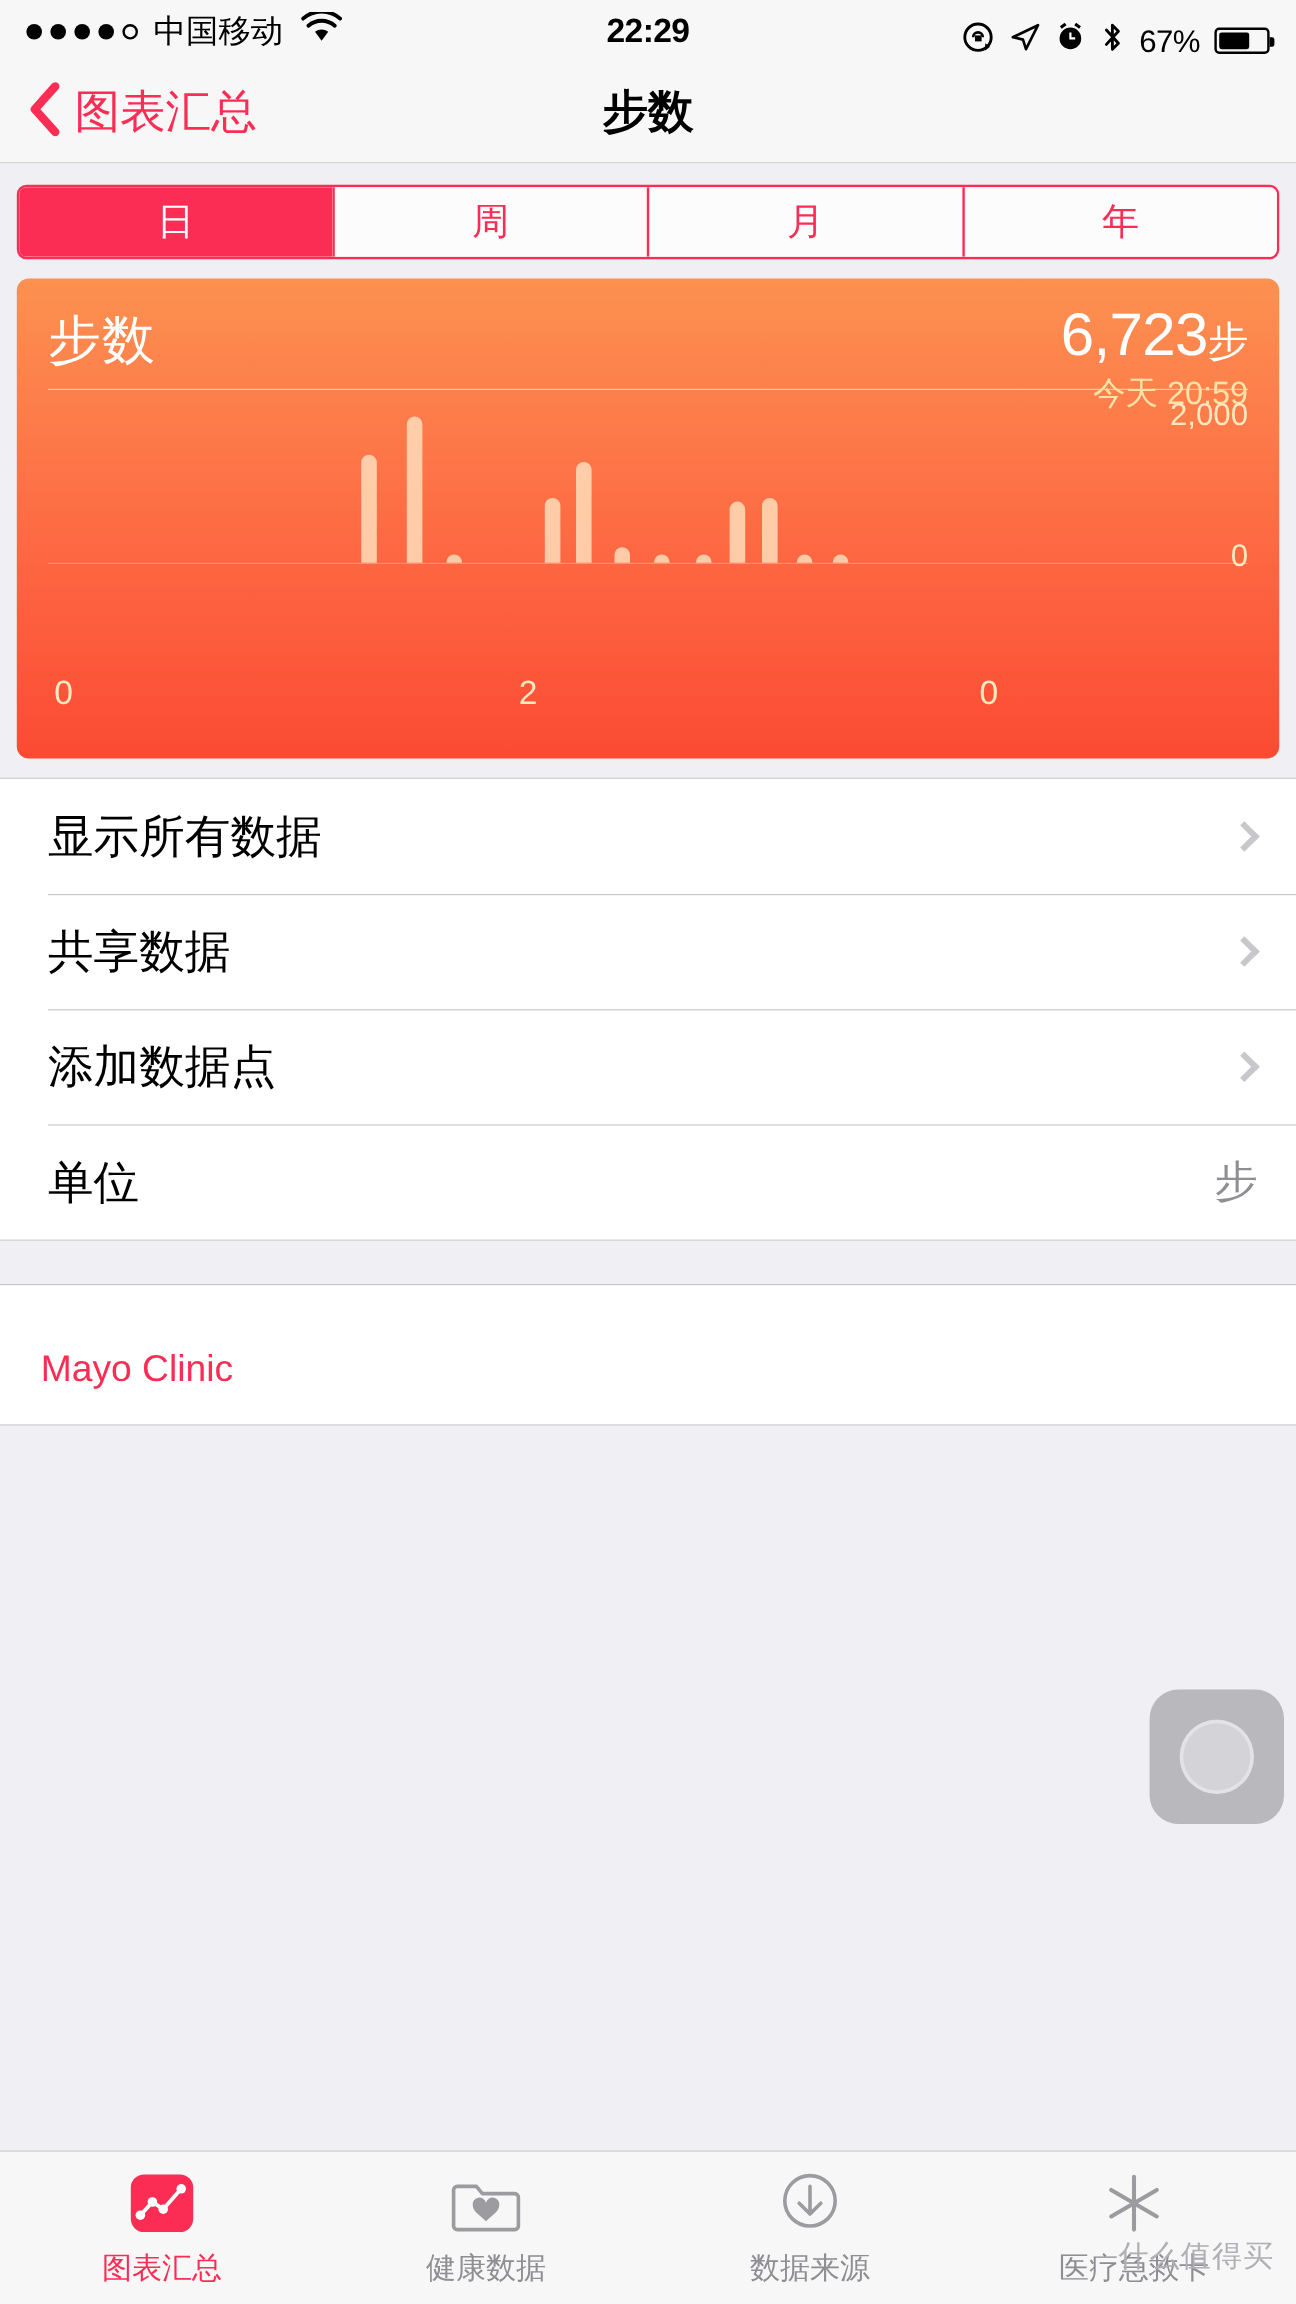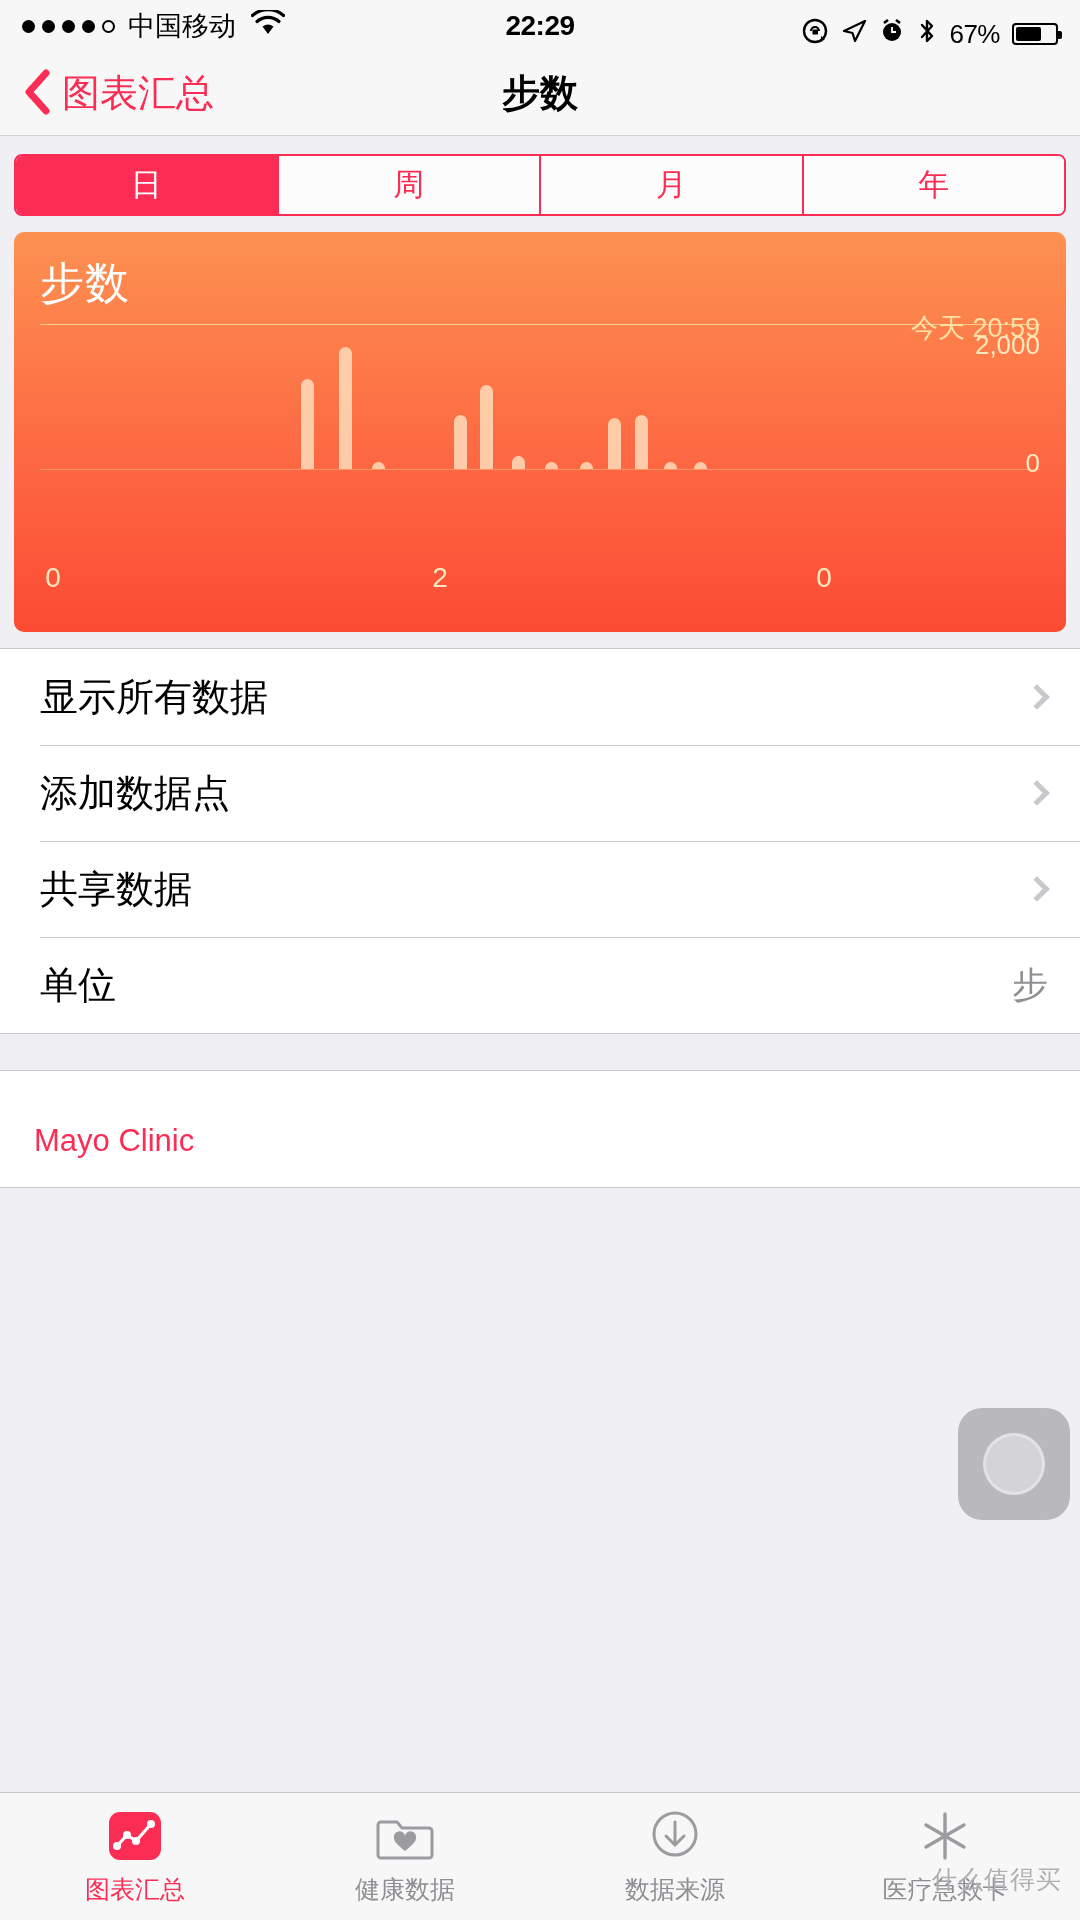--- a/index.html
+++ b/index.html
@@ -254,20 +254,23 @@
   <div class="segmented">
     <div class="seg active">日</div>
     <div class="seg">周</div>
     <div class="seg">月</div>
     <div class="seg">年</div>
   </div>
 </div>
 
 <div class="chart-card">
   <div class="chart-name">步数</div>
+  <div class="chart-value">
+    <span>6,723</span><span class="unit">步</span>
+  </div>
   <div class="chart-time">今天 20:59</div>
 
   <div class="gridline top"></div>
   <div class="gridline bottom"></div>
   <div class="grid-label top">2,000</div>
   <div class="grid-label bottom">0</div>
 
   <div class="plot">
       <div class="bar" style="height: 90.42px; left: 26.1%;"></div>
       <div class="bar" style="height: 121.93px; left: 29.9%;"></div>
@@ -292,26 +295,26 @@
 
 <div class="list">
 
 
   <div class="row">
     <span class="row-label">显示所有数据</span>
     <span class="chevron-right"></span>
   </div>
 
   <div class="row">
+    <span class="row-label">共享数据</span>
+    <span class="chevron-right"></span>
+  </div>
+
+  <div class="row">
     <span class="row-label">添加数据点</span>
-    <span class="chevron-right"></span>
-  </div>
-
-  <div class="row">
-    <span class="row-label">共享数据</span>
     <span class="chevron-right"></span>
   </div>
 
   <div class="row">
     <span class="row-label">单位</span>
     <span class="row-value">步</span>
   </div>
 
 </div>
 

